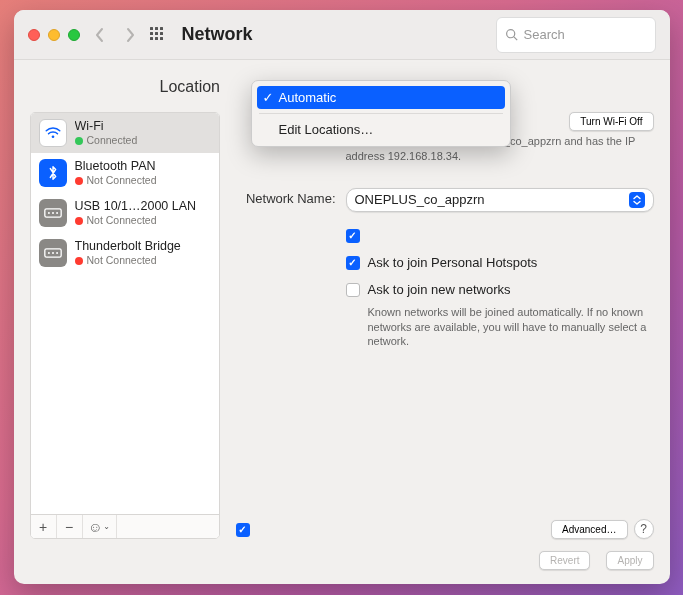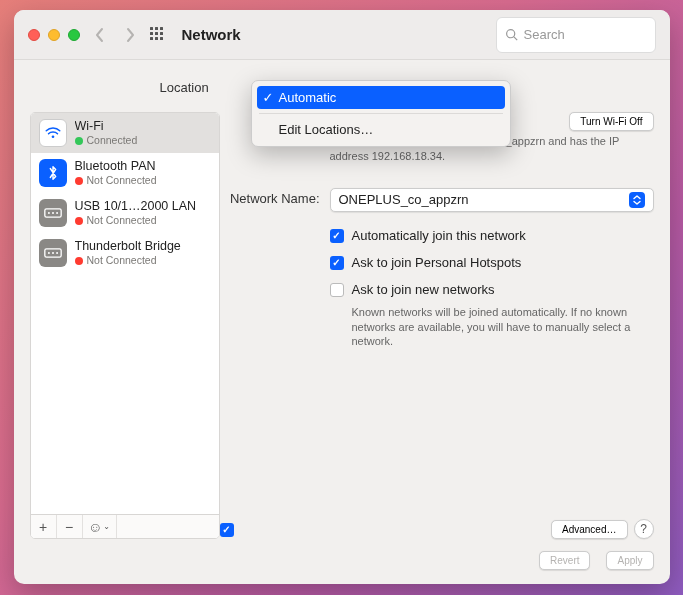--- a/index.html
+++ b/index.html
@@ -41,21 +41,21 @@
   .green { background: #28c840; border: 0.5px solid #1ea832; }
   .nav-btn { color: #b5b3b1; font-size: 18px; padding: 0 4px; }
   .grid-icon {
     width: 16px; height: 16px;
     display: inline-grid;
     grid-template-columns: repeat(3, 3px);
     grid-template-rows: repeat(3, 3px);
     gap: 2px;
   }
   .grid-icon span { background: #555; border-radius: 0.5px; }
-  .title { font-weight: 600; font-size: 15px; margin-left: 6px; }
+  .title { font-weight: 600; font-size: 18px; margin-left: 6px; }
   .search {
     margin-left: auto;
     width: 160px; height: 36px;
     background: #fff;
     border: 1px solid #ddd;
     border-radius: 6px;
     display: flex; align-items: center;
     padding: 0 8px; gap: 6px;
     color: #999;
   }
@@ -67,23 +67,23 @@
     flex-direction: column;
     padding: 12px 16px 14px 16px;
     position: relative;
   }
   .location-row {
     display: flex; align-items: center; justify-content: flex-start;
     padding-left: 130px;
     height: 30px;
     margin-bottom: 10px;
   }
-  .location-label { font-size: 13px; color: #333; }
-
-  .columns { flex: 1; display: flex; }
+  .location-label { font-size: 16px; color: #333; }
+
+  .columns { flex: 1; display: flex; gap: 16px; }
 
   .sidebar {
     width: 190px;
     display: flex; flex-direction: column;
     border: 1px solid #d8d6d4;
     border-radius: 5px;
     overflow: hidden;
     background: #fff;
   }
   .side-list { flex: 1; background: #fff; }
@@ -132,21 +132,21 @@
     border-radius: 5px;
     padding: 3px 10px;
     font-size: 10px;
     box-shadow: 0 0.5px 1px rgba(0,0,0,0.1);
     white-space: nowrap;
   }
   .btn:disabled, .btn.disabled { color: #b5b3b1; }
   .select {
     background: #fff;
     border: 0.5px solid #ccc;
-    border-radius: 5px;
+    border-radius: 10px;
     padding: 3px 8px;
     font-size: 13px;
     display: flex; align-items: center;
     box-shadow: 0 0.5px 1px rgba(0,0,0,0.08);
     justify-content: space-between;
   }
   .select .caret {
     width: 16px; height: 16px;
     background: #0a60ff; border-radius: 4px;
     display: flex; align-items: center; justify-content: center;
@@ -362,21 +362,20 @@
                 <svg width="8" height="10" viewBox="0 0 8 10">
                     <path d="M1 3.5 L4 1 L7 3.5 M1 6.5 L4 9 L7 6.5" stroke="#fff" stroke-width="1.4" fill="none" stroke-linecap="round" stroke-linejoin="round"></path>
                   </svg>
               </span>
             </div>
           </div>
         </div>
 
         <div class="chk-row">
           <span class="chk checked">✓</span>
-          <span>Automatically join this network</span>
         </div>
 
         <div class="chk-row">
           <span class="chk checked">✓</span>
           <span>Ask to join Personal Hotspots</span>
         </div>
 
         <div class="chk-row">
           <span class="chk unchecked"></span>
           <span>Ask to join new networks</span>

